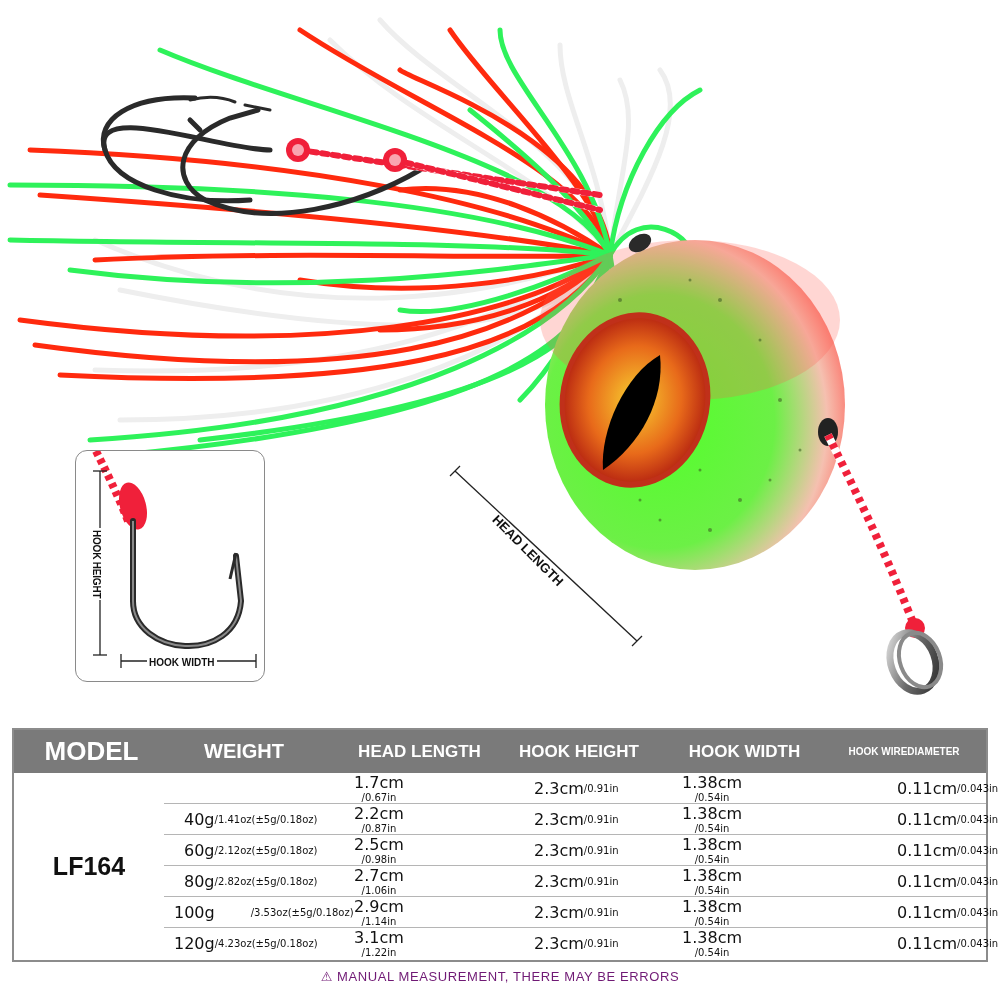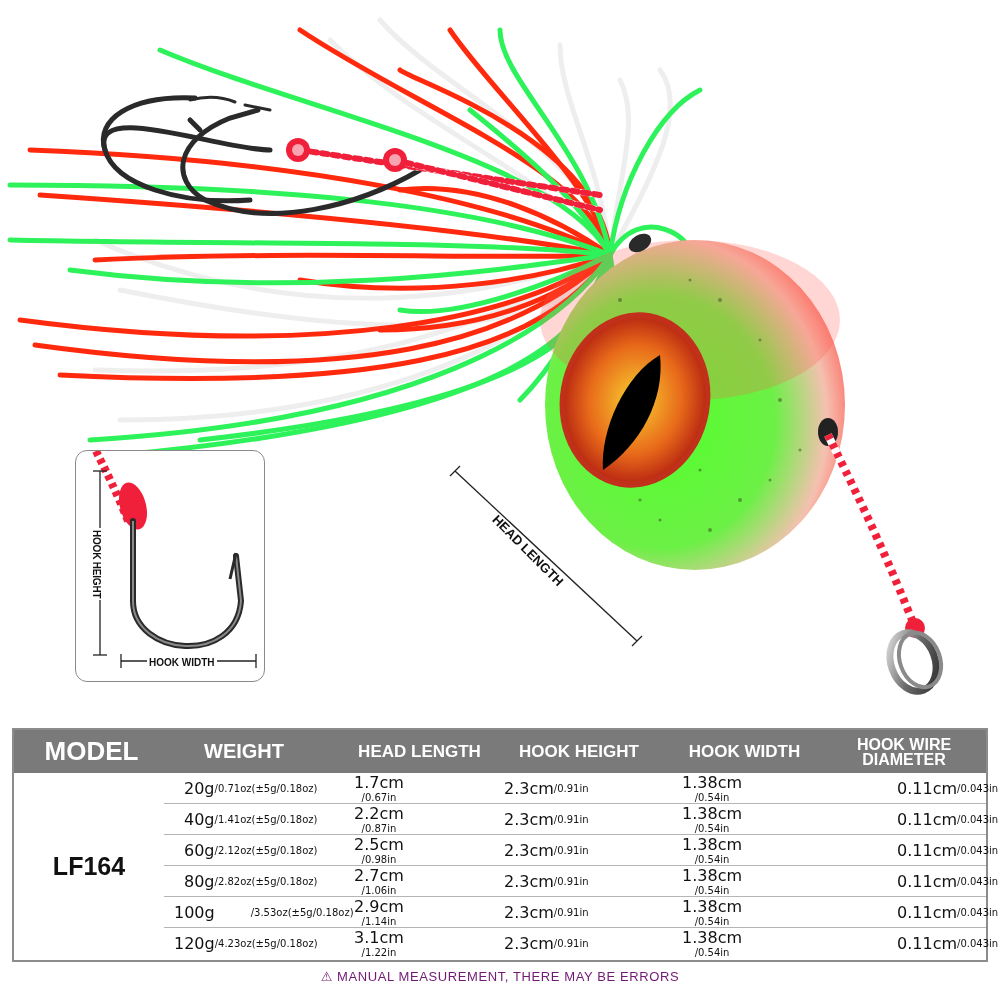--- a/index.html
+++ b/index.html
@@ -44,41 +44,41 @@
   }
   .hcell {
     position: absolute; top: 0; height: 43px; display: flex; align-items: center; justify-content: center;
     font-family: "Liberation Sans", sans-serif; font-weight: bold; color: #fff; text-align: center;
   }
   .hcell.model { left: 0; width: 155px; font-size: 26px; }
   .hcell.weight { left: 155px; width: 150px; font-size: 20px; }
   .hcell.head { left: 318px; width: 175px; font-size: 17px; }
   .hcell.hh { left: 480px; width: 170px; font-size: 17px; }
   .hcell.hw { left: 648px; width: 165px; font-size: 17px; }
-  .hcell.wire { left: 815px; width: 150px; font-size: 16px; line-height: 15px; flex-direction: column; }
+  .hcell.wire { left: 815px; width: 150px; font-size: 10px; line-height: 15px; flex-direction: row; }
 
   .model-cell {
     position: absolute; left: 0; top: 43px; width: 150px; height: 187px;
     display: flex; align-items: center; justify-content: center;
     font-family: "Liberation Sans", sans-serif; font-weight: bold; font-size: 25px;
   }
   .rows { position: absolute; left: 150px; top: 43px; width: 822px; }
   .row {
     position: relative; height: 31px; border-bottom: 1.5px solid #b5b5b5;
   }
   .row:last-child { border-bottom: none; }
   .cell {
     position: absolute; top: 0; height: 31px; display: flex; align-items: center;
     font-family: "DejaVu Sans", sans-serif; white-space: nowrap;
   }
   .cell .big { font-size: 16px; }
   .cell .small { font-size: 10px; }
   .cell.weight { left: 20px; }
   .cell.head { left: 190px; flex-direction: column; }
-  .cell.hh { left: 340px; text-align: right; }
+  .cell.hh { left: 370px; text-align: right; }
   .cell.hw { left: 518px; flex-direction: column; }
   .cell.wire { left: 686px; margin-left: 47px; }
 
   .disclaimer {
     position: absolute; left: 0; top: 969px; width: 1000px; text-align: center;
     font-family: "Liberation Sans", sans-serif; font-size: 13px; letter-spacing: 0.6px; color: #701a75;
   }
   .disclaimer .warn { font-size: 13px; margin-right: 4px; }
 </style>
 </head>
@@ -253,24 +253,20 @@
       <span>HOOK WIRE</span>
       <span>DIAMETER</span>
     </div>
   </div>
 
   <div class="model-cell">LF164</div>
 
   <div class="rows">
 
     <div class="row">
-      <div class="cell weight">
-          <span class="big">20g</span>
-          <span class="small">/0.71oz(±5g/0.18oz)</span>
-        </div>
       <div class="cell head">
           <span class="big">1.7cm</span>
           <span class="small">/0.67in</span>
         </div>
       <div class="cell hh">
           <span class="big">2.3cm</span>
           <span class="small">/0.91in</span>
         </div>
       <div class="cell hw">
           <span class="big">1.38cm</span>

